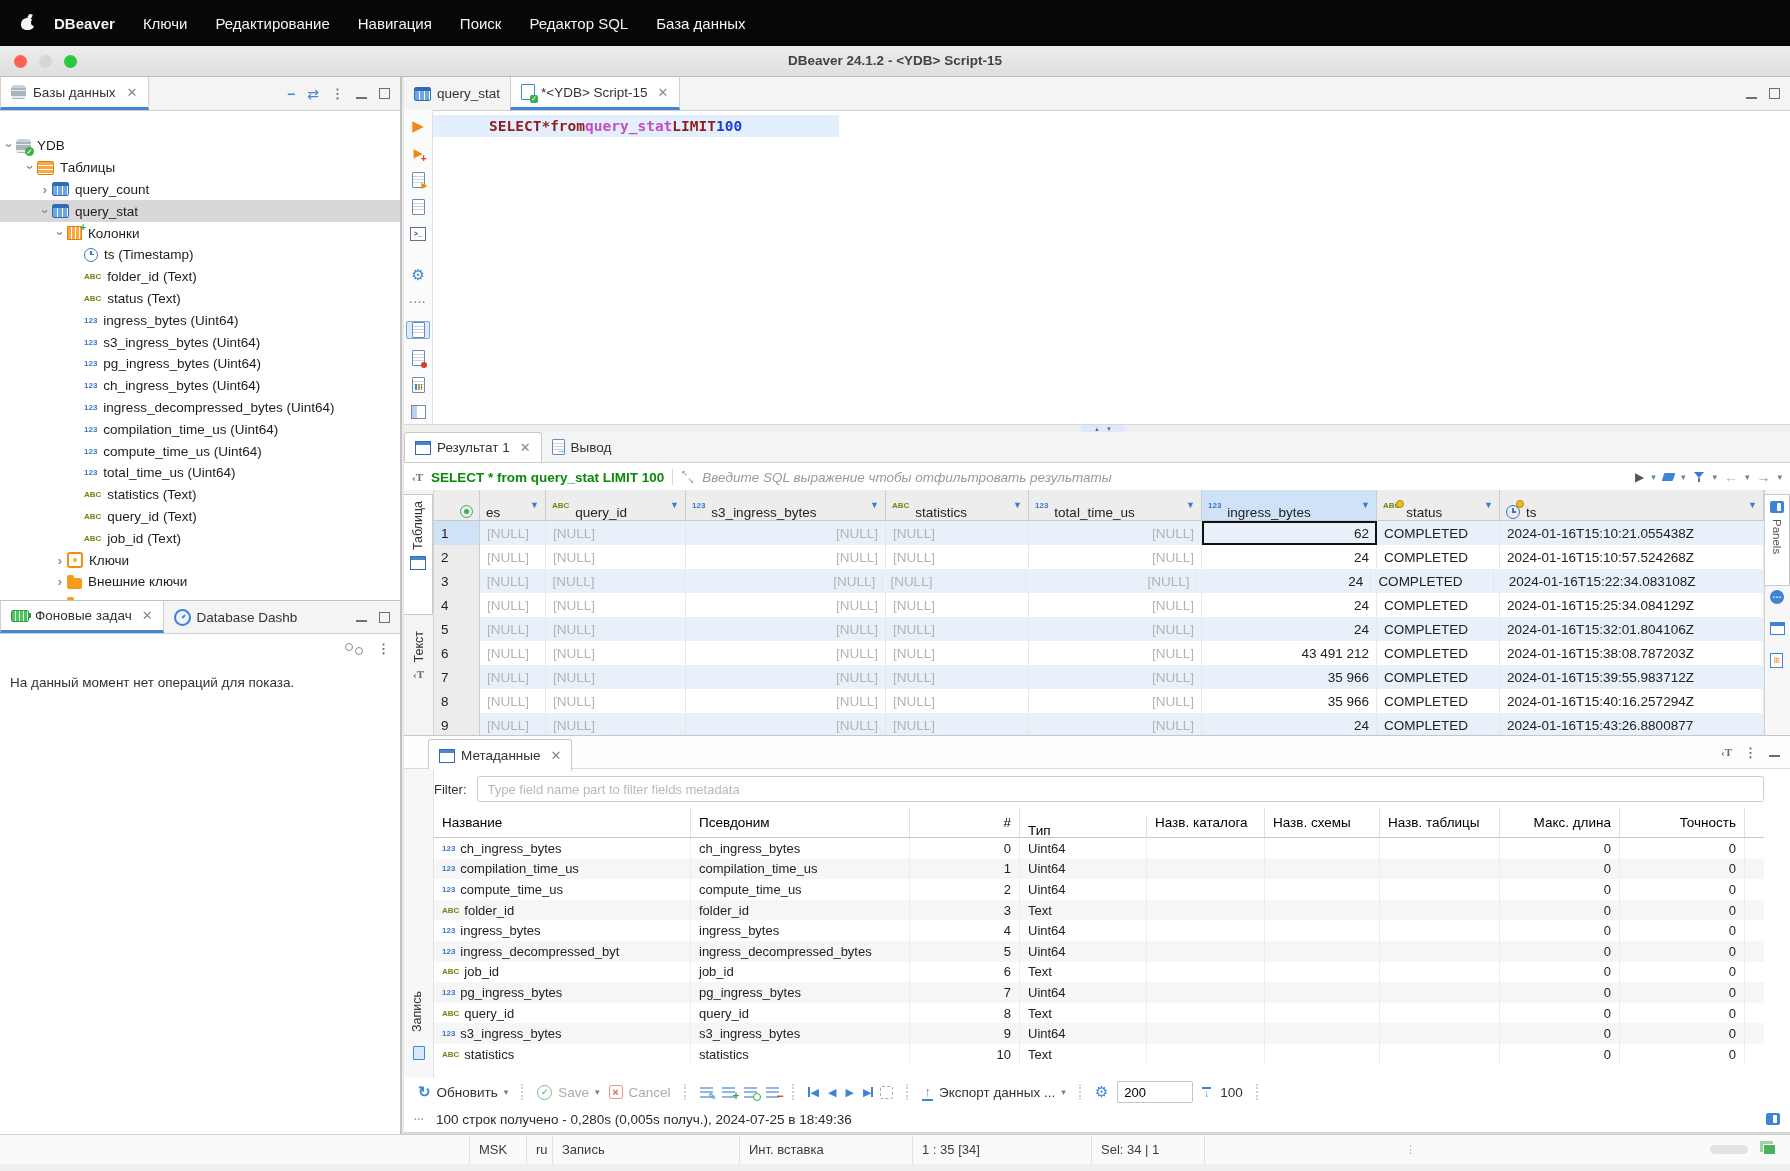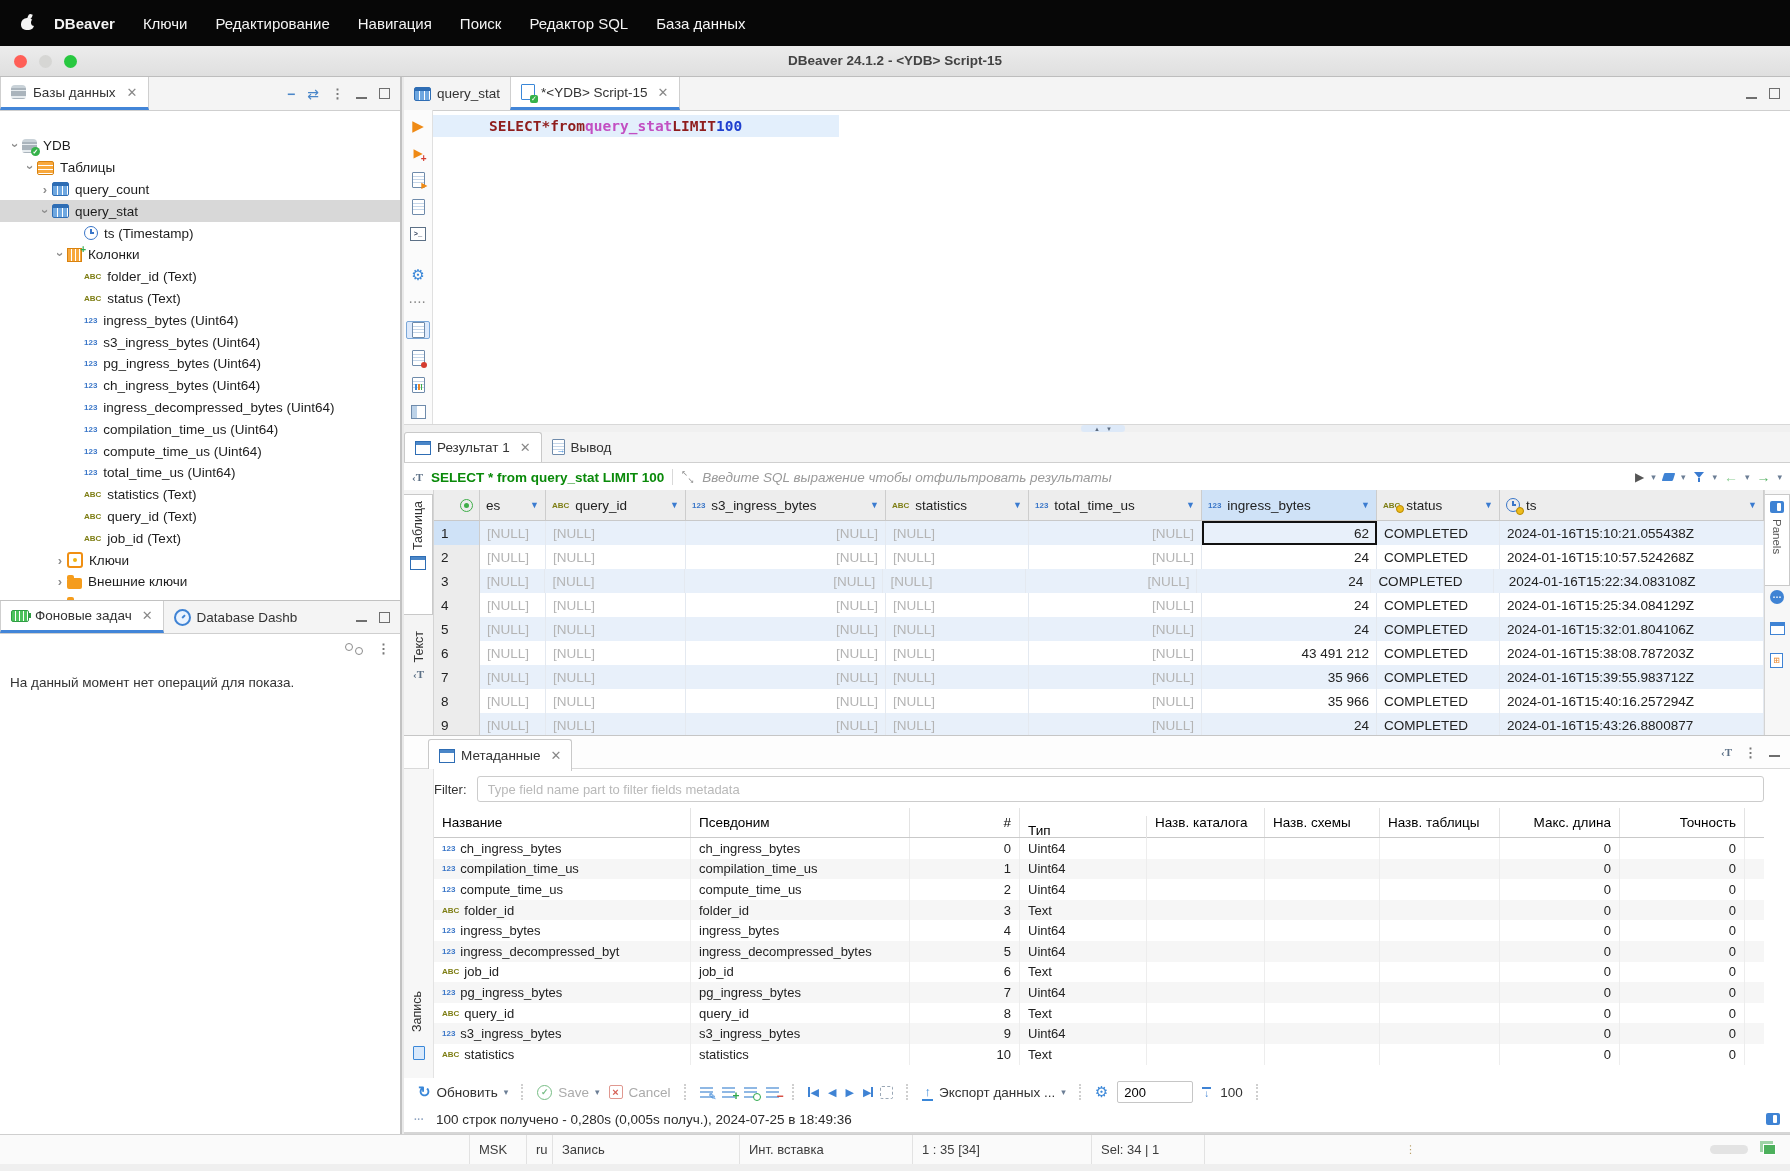--- a/index.html
+++ b/index.html
@@ -179,21 +179,21 @@
   #res-filter .ph{color:#9a9a9a;font-style:italic;font-size:13.5px;white-space:nowrap;overflow:hidden;flex:1;}
   #res-filter .sep{width:1px;height:16px;background:#d9d9d9;}
   #res-filter .ricons{margin-left:auto;display:flex;align-items:center;gap:7px;}
   #res-grid{position:absolute;top:58px;left:0;right:0;bottom:0;display:flex;}
   #res-strip{width:30px;background:#f4f4f4;border-right:1px solid #d4d4d4;box-sizing:border-box;position:relative;}
   .vtab{position:absolute;left:0;width:29px;display:flex;flex-direction:column;align-items:center;gap:6px;padding:6px 0;color:#333;font-size:12.5px;box-sizing:border-box;}
   .vtab .vlabel{writing-mode:vertical-rl;transform:rotate(180deg);}
   .vtab.selected{background:#fff;border:1px solid #c9c9c9;border-left:none;}
   #res-table{flex:1;overflow:hidden;position:relative;}
   #grid-head{display:flex;height:31px;background:#ededed;border-bottom:1px solid #c9c9c9;box-sizing:border-box;}
-  .gh{display:flex;align-items:center;gap:6px;padding:4px 6px;border-right:1px solid #cdcdcd;box-sizing:border-box;font-size:13.5px;color:#222;overflow:hidden;white-space:nowrap;}
+  .gh{display:flex;gap:6px;padding:15px 6px;border-right:1px solid #cdcdcd;box-sizing:border-box;font-size:13.5px;color:#222;overflow:hidden;white-space:nowrap;}
   .gh .i-sort{margin-left:auto;}
   .gh.selcol{background:#cfe2f7;}
   .grow{display:flex;height:24px;box-sizing:border-box;}
   .grow .gc{display:flex;align-items:center;padding:0 7px;border-right:1px solid #e4e9f0;box-sizing:border-box;font-size:13.5px;white-space:nowrap;overflow:hidden;}
   .grow .gc.r{justify-content:flex-end;}
   .grow .gc.nullv{color:#b4b4b4;}
   .grow:nth-child(odd){background:#e8f0fa;}
   .grow:nth-child(even){background:#fff;}
   .gc.rownum{background:#ececec;border-right:1px solid #cdcdcd;color:#222;}
   .grow:first-child .gc.rownum{background:#cfe2f7;}
@@ -274,49 +274,49 @@
     </div>
     <div class="hicons" id="nav-hicons">
         <span class="ic i-collapse-all"></span>
         <span class="ic i-link-editor"></span>
         <span class="ic i-kebab"></span>
         <span class="ic i-minimize"></span>
         <span class="ic i-maximize"></span>
       </div>
   </div>
   <div id="tree">
-      <div class="trow" style="padding-left: 8px;">
+      <div class="trow" style="padding-left: 2px;">
         <span class="arr open">›</span>
         <span class="ic i-db"></span>
         <span>YDB</span>
       </div>
       <div class="trow" style="padding-left: 23px;">
         <span class="arr open">›</span>
         <span class="ic i-tablefolder"></span>
         <span>Таблицы</span>
       </div>
       <div class="trow" style="padding-left: 38px;">
         <span class="arr">›</span>
         <span class="ic i-table"></span>
         <span>query_count</span>
       </div>
       <div class="trow selected" style="padding-left: 38px;">
         <span class="arr open">›</span>
         <span class="ic i-table"></span>
         <span>query_stat</span>
       </div>
-      <div class="trow" style="padding-left: 68px;">
-        <span style="width: 16px; flex: 0 0 auto;"></span>
-        <span class="ic i-clock"></span>
-        <span>ts (Timestamp)</span>
-      </div>
       <div class="trow" style="padding-left: 53px;">
         <span class="arr open">›</span>
         <span class="ic i-columns"></span>
         <span>Колонки</span>
+      </div>
+      <div class="trow" style="padding-left: 68px;">
+        <span style="width: 16px; flex: 0 0 auto;"></span>
+        <span class="ic i-clock"></span>
+        <span>ts (Timestamp)</span>
       </div>
       <div class="trow" style="padding-left: 68px;">
         <span style="width: 16px; flex: 0 0 auto;"></span>
         <span class="ic i-abc"></span>
         <span>folder_id (Text)</span>
       </div>
       <div class="trow" style="padding-left: 68px;">
         <span style="width: 16px; flex: 0 0 auto;"></span>
         <span class="ic i-abc"></span>
         <span>status (Text)</span>

